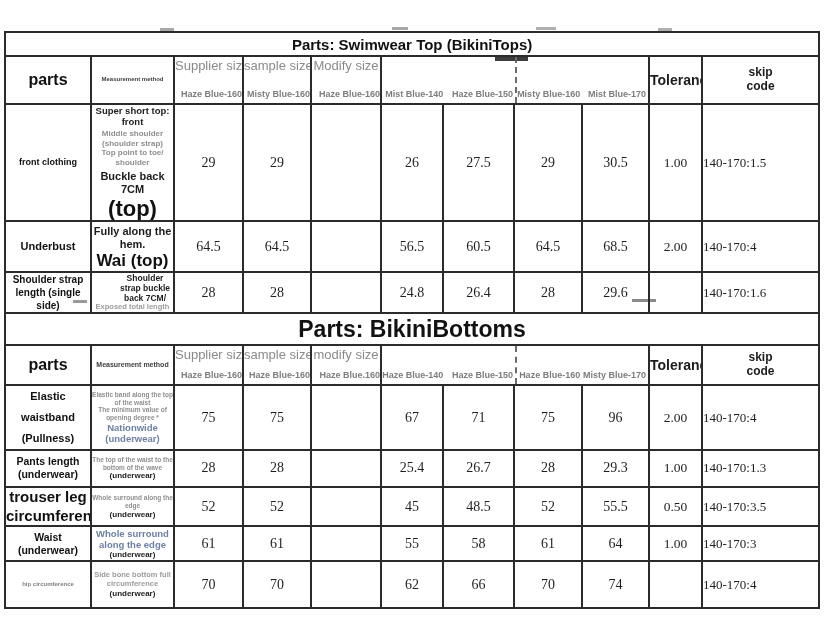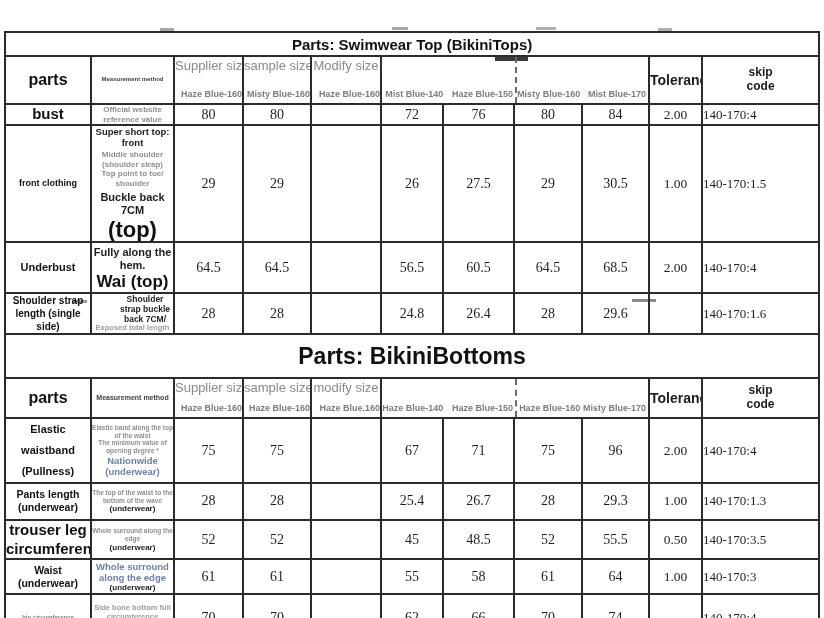--- a/index.html
+++ b/index.html
@@ -5,21 +5,21 @@
   html,body{margin:0;padding:0;background:#fff;}
   #root{position:relative;width:824px;height:618px;background:#ffffff;overflow:hidden;
         font-family:"Liberation Sans",sans-serif;}
   #sheet{position:absolute;left:4px;top:31px;width:814px;}
   table.tbl{border-collapse:collapse;table-layout:fixed;width:814px;}
   table.tbl td{border:2px solid #2b2b2b;padding:0;vertical-align:middle;overflow:hidden;}
   table.t1{margin-top:-2px;}
 
   
   .t0 .tr-title{height:24px;}
-  .t1 .tr-title{height:44px;}
+  .t1 .tr-title{height:32px;}
   .t-title{text-align:center;font-weight:bold;color:#111;}
   .tt0{font-size:15px;}
   .tt1{font-size:23px;}
 
   
   .t0 .hr td{height:46px;}
   .t1 .hr td{height:38px;}
   .hdr-parts{font-weight:bold;font-size:16px;color:#111;text-align:center;}
   .hdr-method{font-weight:bold;color:#404040;text-align:center;line-height:1.2;padding:0 3px;}
   .t0 .hdr-method{font-size:6px;}
@@ -137,37 +137,20 @@
                   <div class="sz sz-w1">Haze Blue-150</div>
                   <div class="sz sz-w2">Misty Blue-160</div>
                   <div class="sz sz-w3">Mist Blue-170</div>
                 </div>
                 <div class="hdr-div"></div>
               </div>
             </td>
             <td class="hdr-tol">Tolerance</td>
             <td class="hdr-skip">skip
 code</td>
-          </tr>
-          <tr class="dr r0">
-            <td class="c-part">
-              <div class="part">bust</div>
-            </td>
-            <td class="c-method">
-              <div class="ml g">Official website reference value</div>
-            </td>
-            <td class="c-val">80</td>
-            <td class="c-val">80</td>
-            <td class="c-val"></td>
-            <td class="c-val">72</td>
-            <td class="c-val">76</td>
-            <td class="c-val">80</td>
-            <td class="c-val">84</td>
-            <td class="c-tol">2.00</td>
-            <td class="c-skip">140-170:4</td>
           </tr>
           <tr class="dr r1">
             <td class="c-part">
               <div class="part">front clothing</div>
             </td>
             <td class="c-method">
               <div class="ml b">Super short top: front</div>
               <div class="ml g">Middle shoulder (shoulder strap)</div>
               <div class="ml g">Top point to toe/ shoulder</div>
               <div class="ml B">Buckle back 7CM</div>

